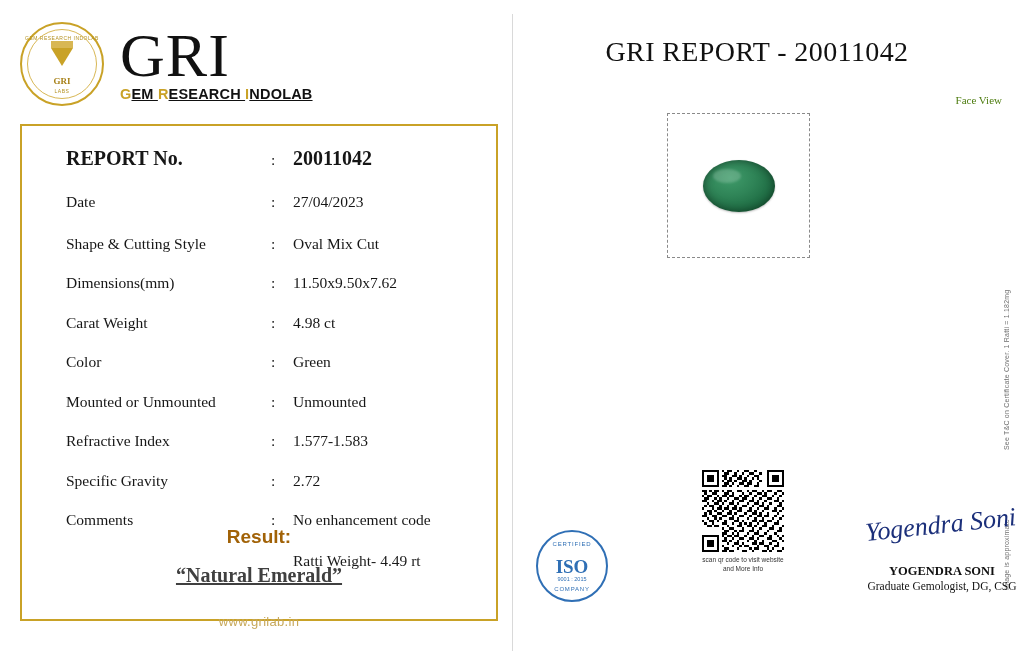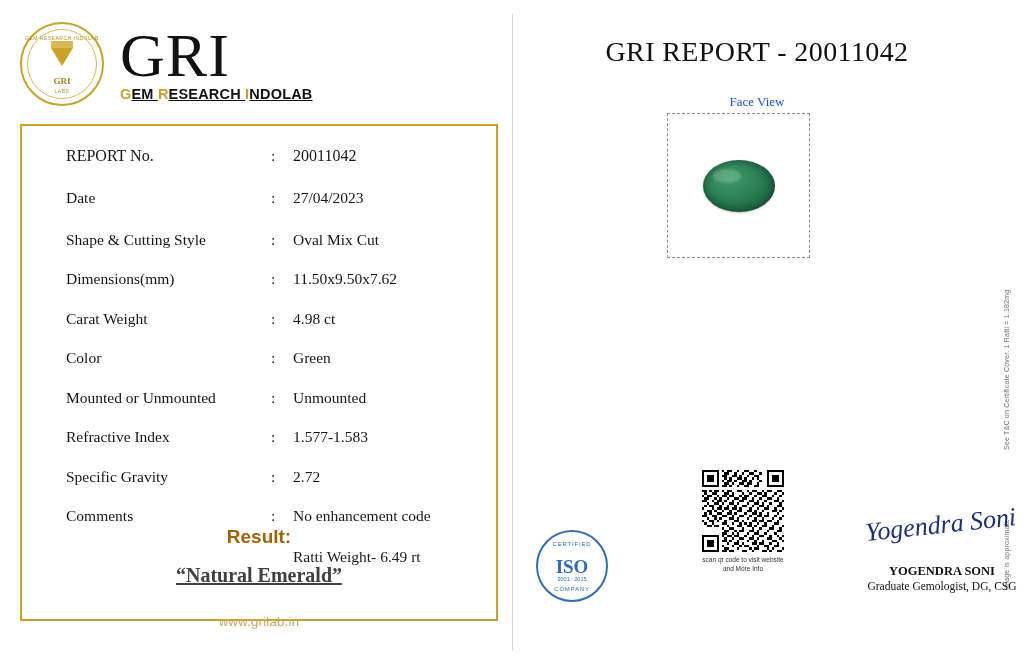--- a/index.html
+++ b/index.html
@@ -144,21 +144,21 @@
   }
   .row .colon {
     width: 22px;
     flex: 0 0 22px;
     color: #161616;
   }
   .row .val {
     flex: 1 1 auto;
     color: #161616;
   }
-  .row.head .lbl, .row.head .val { font-weight: normal; font-size: 16px; }
+  .row.head .lbl, .row.head .val { font-weight: bold; font-size: 20px; }
   .spacer-lg { height: 26px; }
   .spacer-sm { height: 24px; }
   .cont-row { display: flex; font-size: 15.5px; }
   .cont-row .pad { width: 227px; flex: 0 0 227px; }
 
   .result-area {
     position: absolute;
     left: 0;
     top: 400px;
     width: 100%;
@@ -217,23 +217,23 @@
     font-weight: normal;
     color: #111;
     font-family: "Liberation Serif", serif;
     letter-spacing: .4px;
   }
   .face-view-label {
     position: absolute;
     left: 0;
     top: 94px;
     width: 490px;
-    text-align: center;
-    font-size: 13px;
-    color: #1d4ed8;
+    text-align: right;
+    font-size: 11px;
+    color: #4d7c0f;
   }
   .gem-frame {
     position: absolute;
     left: 155px;
     top: 113px;
     width: 143px;
     height: 145px;
     border: 1px dashed #8a8a8a;
   }
   .gem {
@@ -455,21 +455,21 @@
 
         <div class="row">
           <div class="lbl">Comments</div>
           <div class="colon">:</div>
           <div class="val">No enhancement code</div>
         </div>
         <div class="spacer-sm"></div>
 
         <div class="cont-row">
           <div class="pad"></div>
-          <div>Ratti Weight- 6.49 rt</div>
+          <div>Ratti Weight- 4.49 rt</div>
         </div>
         <div class="spacer-sm"></div>
 
       </div>
 
       <div class="result-area">
         <div class="result-label">Result:</div>
         <div class="result-value">“Natural Emerald”</div>
       </div>
     </div>

